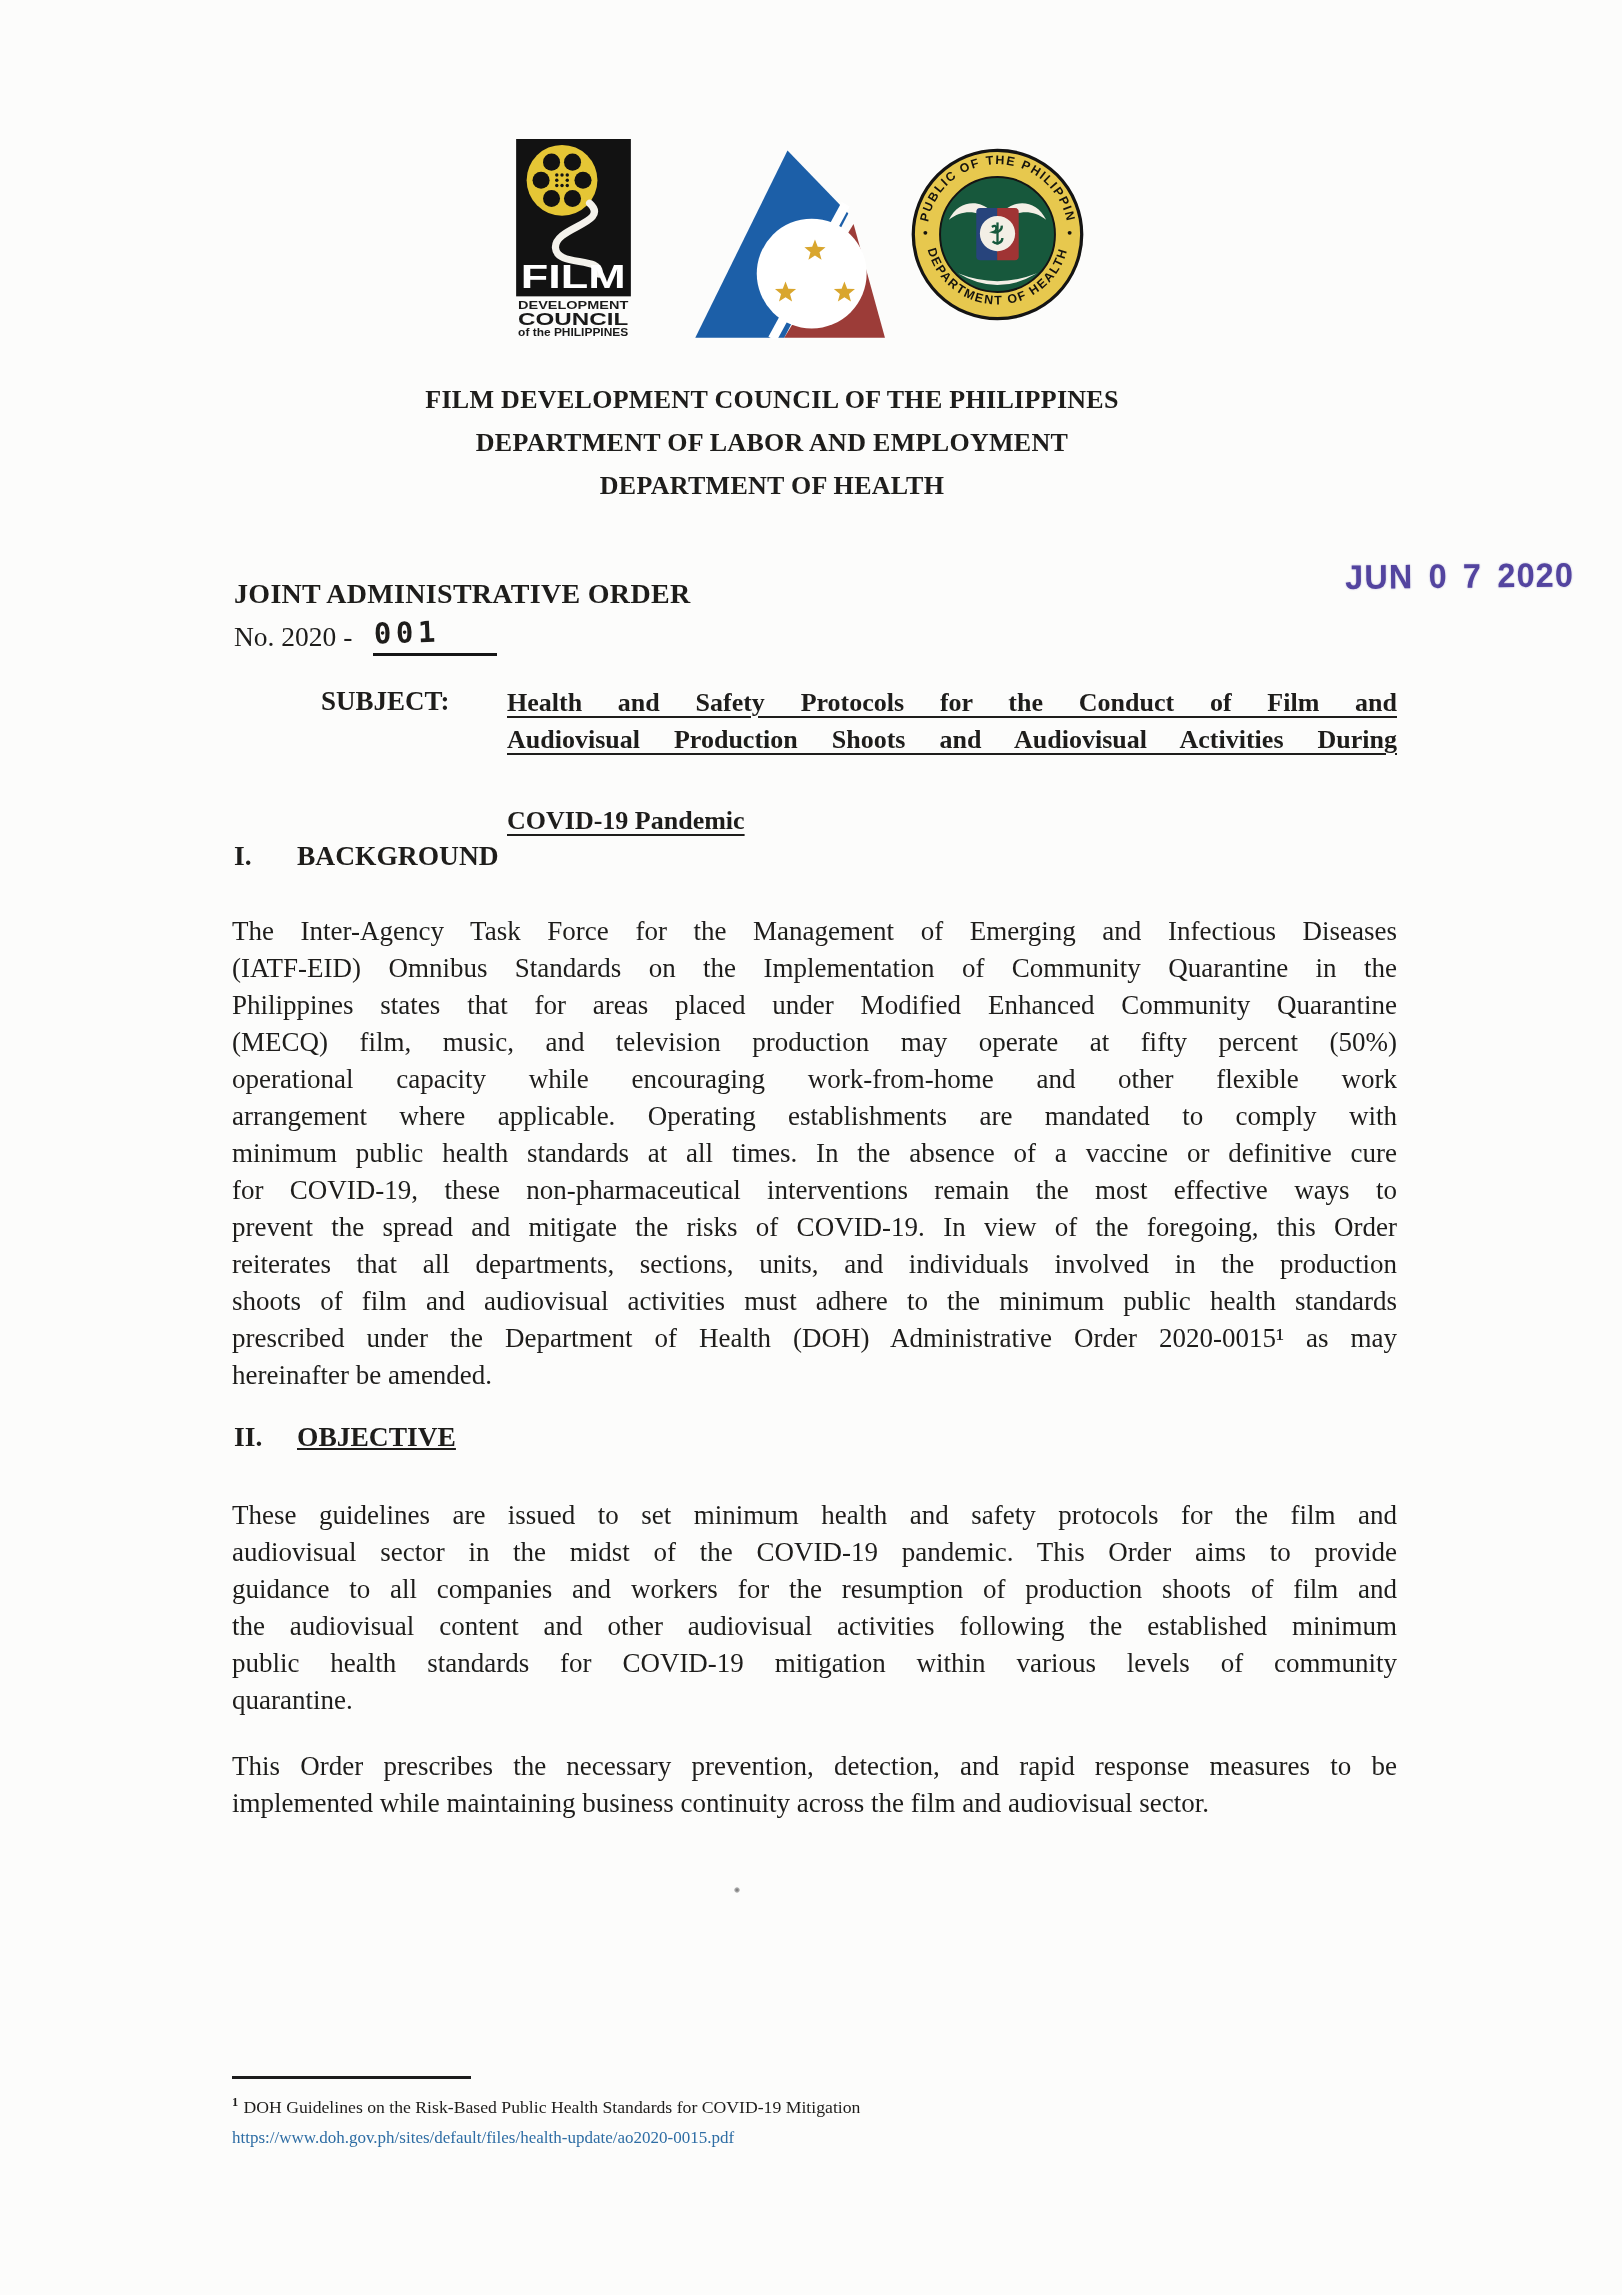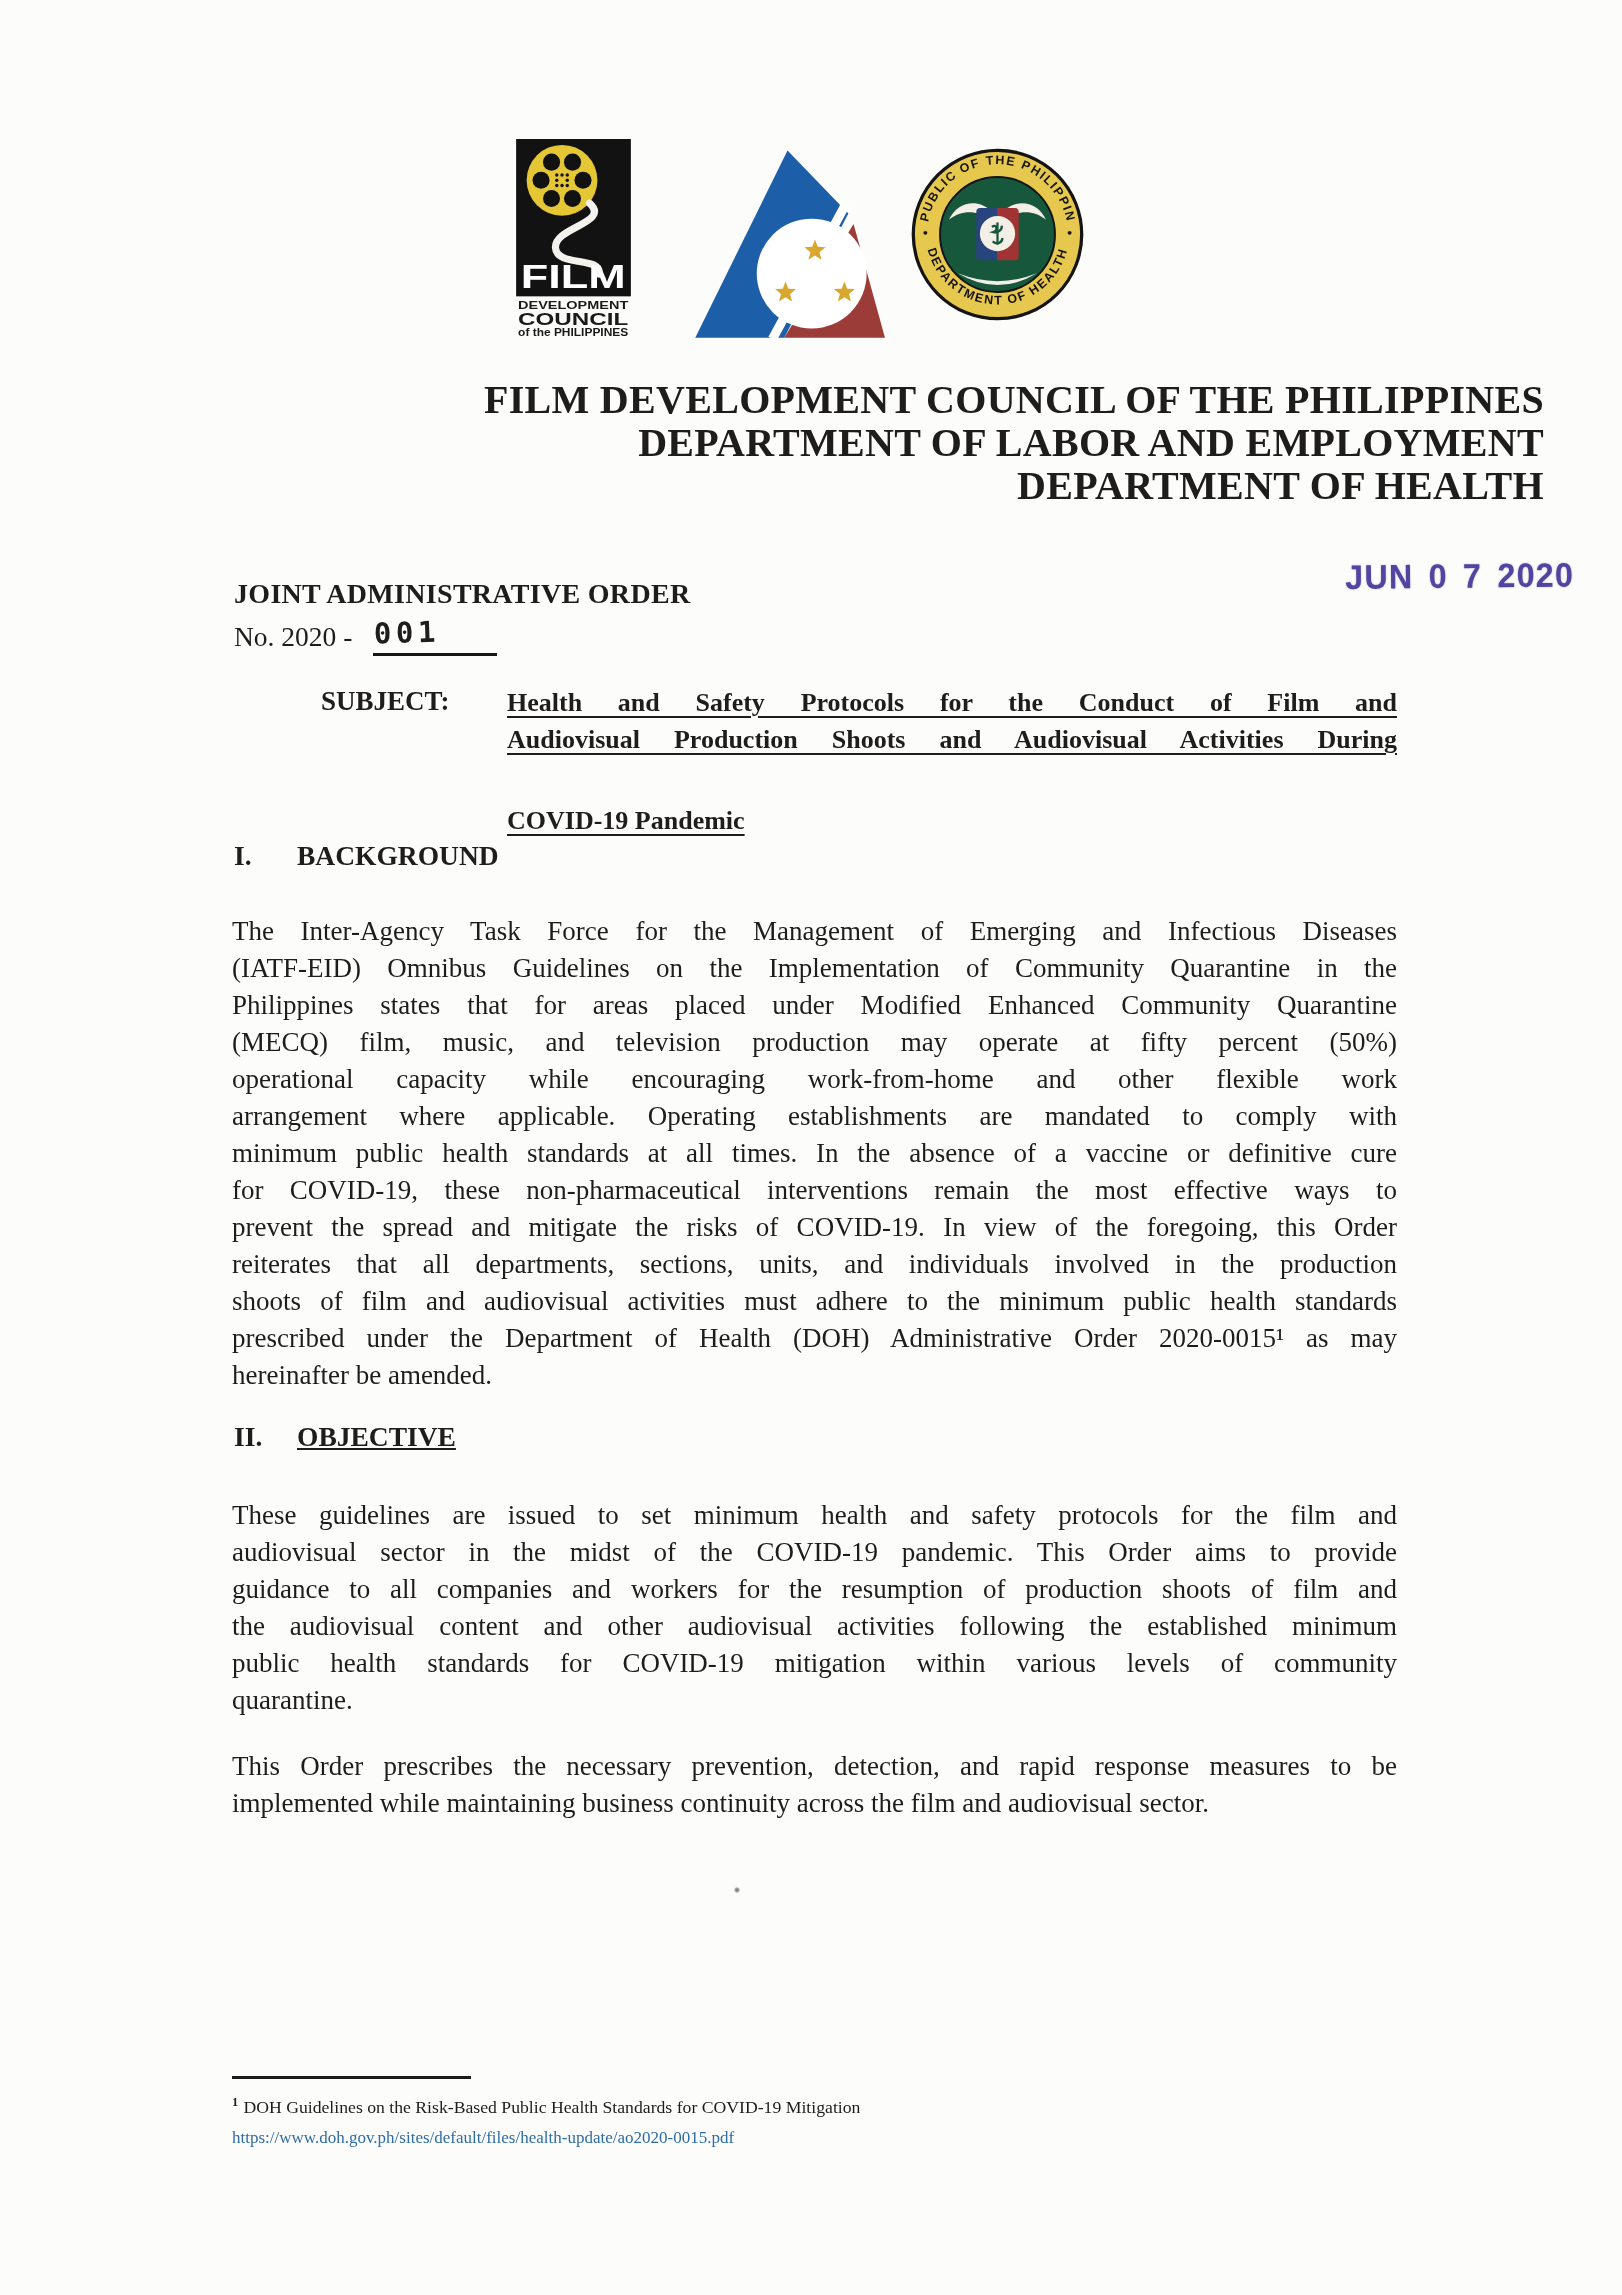--- a/index.html
+++ b/index.html
@@ -14,21 +14,21 @@
 
   
   .logo{position:absolute;}
   .logo-fdcp{left:516px;top:139px;}
   .logo-dole{left:686px;top:148px;}
   .logo-doh{left:911px;top:148px;}
 
   
   .header{
     position:absolute;left:0;top:378px;width:1544px;
-    text-align:right;font-weight:bold;font-size:40px;line-height:43px;
+    text-align:center;font-weight:bold;font-size:26px;line-height:43px;
     letter-spacing:0.3px;
   }
 
   
   .jao{position:absolute;left:234px;top:578px;}
   .jao-title{font-weight:bold;font-size:28px;letter-spacing:0.3px;text-align:right;}
   .jao-number{position:relative;font-size:27.5px;margin-top:9.2px;}
   .written{
     display:inline-block;margin-left:22px;
     font-family:"DejaVu Sans Mono",monospace;
@@ -194,21 +194,21 @@
         <div class="sline">Audiovisual Production Shoots and Audiovisual Activities During</div>
         <div class="sline last">COVID-19 Pandemic</div>
       </div>
   </div>
 
   <div class="sec-heading sec1">
     <span class="numeral">I.</span><span>BACKGROUND</span>
   </div>
   <div class="para p-bg">
       <div class="jline">The Inter-Agency Task Force for the Management of Emerging and Infectious Diseases</div>
-      <div class="jline">(IATF-EID) Omnibus Guidelines on the Implementation of Community Quarantine in the</div>
+      <div class="jline">(IATF-EID) Omnibus Standards on the Implementation of Community Quarantine in the</div>
       <div class="jline">Philippines states that for areas placed under Modified Enhanced Community Quarantine</div>
       <div class="jline">(MECQ) film, music, and television production may operate at fifty percent (50%)</div>
       <div class="jline">operational capacity while encouraging work-from-home and other flexible work</div>
       <div class="jline">arrangement where applicable. Operating establishments are mandated to comply with</div>
       <div class="jline">minimum public health standards at all times. In the absence of a vaccine or definitive cure</div>
       <div class="jline">for COVID-19, these non-pharmaceutical interventions remain the most effective ways to</div>
       <div class="jline">prevent the spread and mitigate the risks of COVID-19. In view of the foregoing, this Order</div>
       <div class="jline">reiterates that all departments, sections, units, and individuals involved in the production</div>
       <div class="jline">shoots of film and audiovisual activities must adhere to the minimum public health standards</div>
       <div class="jline">prescribed under the Department of Health (DOH) Administrative Order 2020-0015¹ as may</div>

